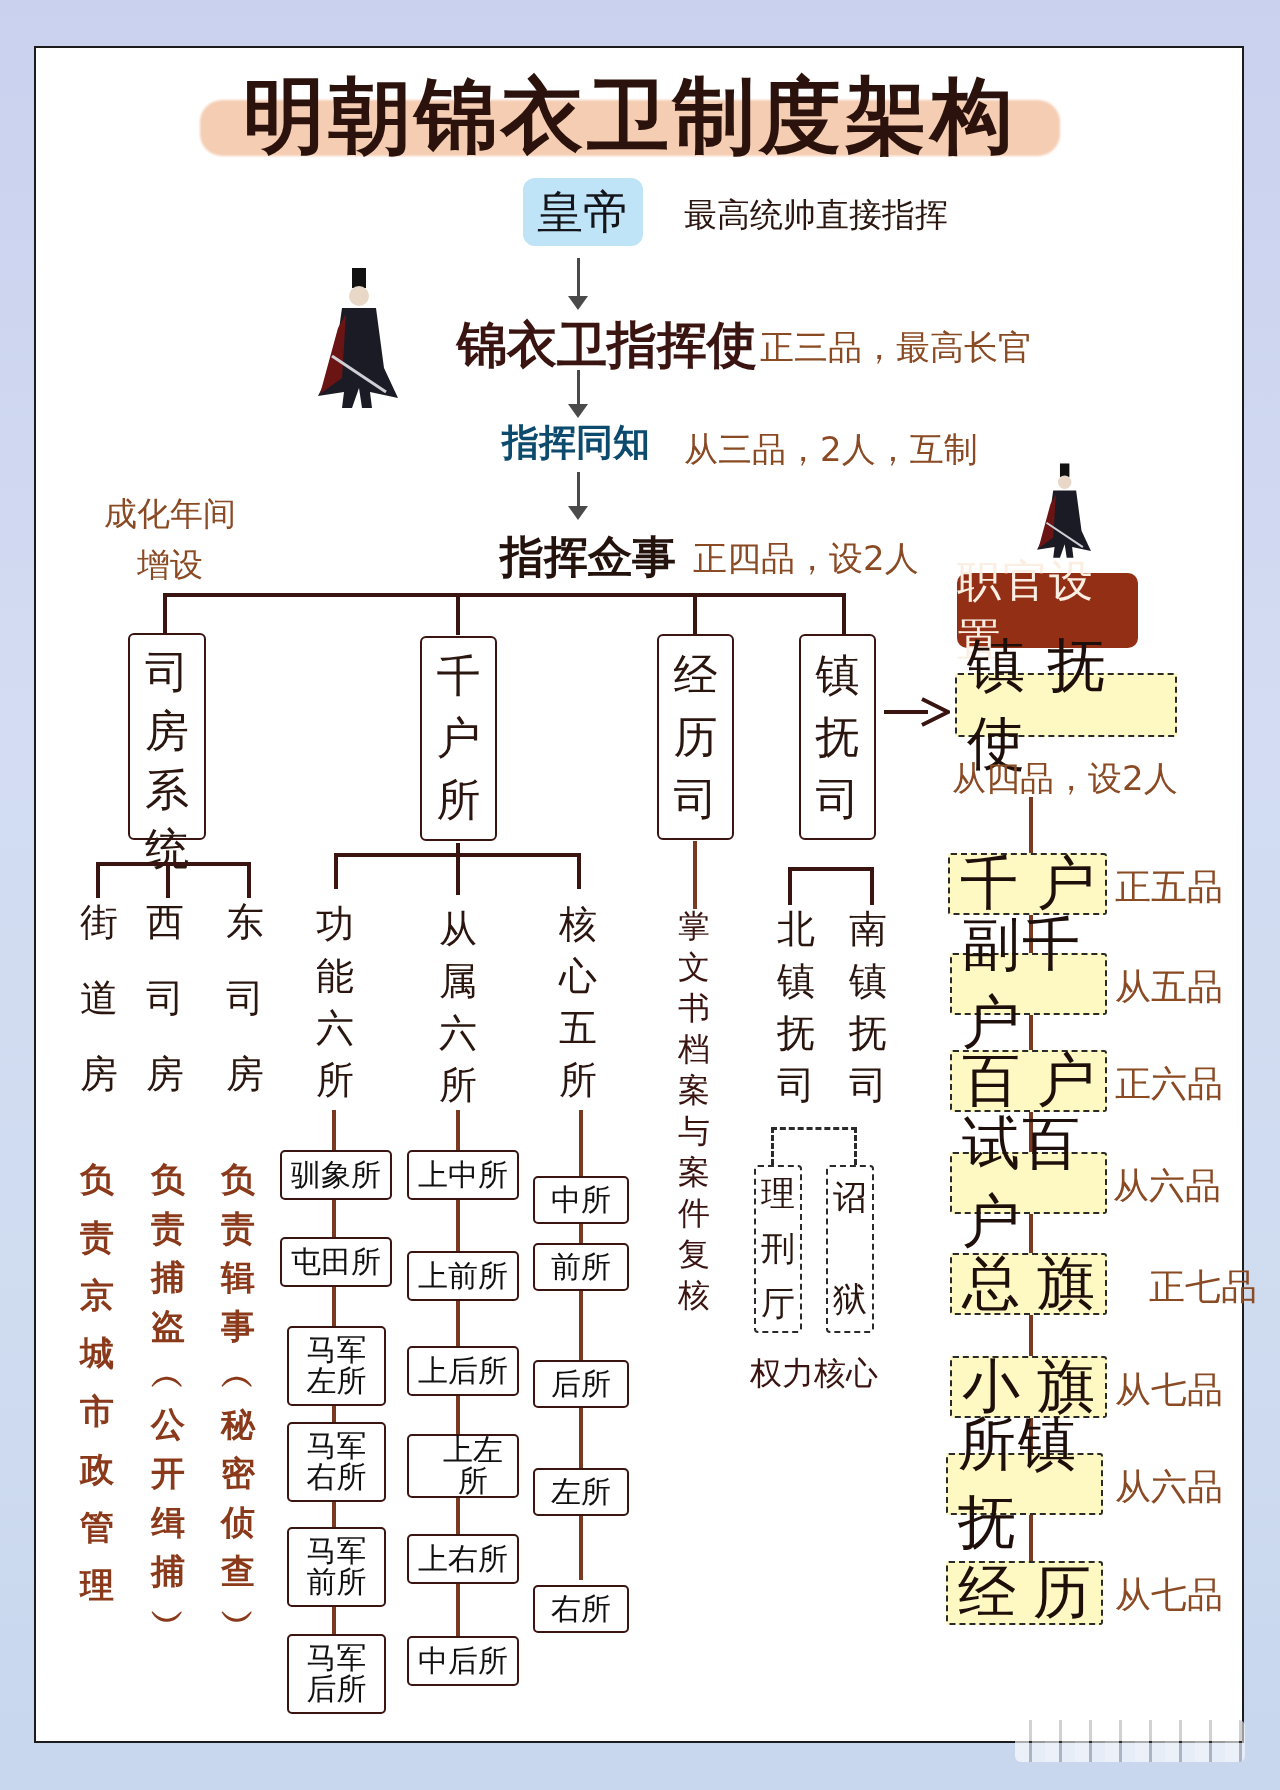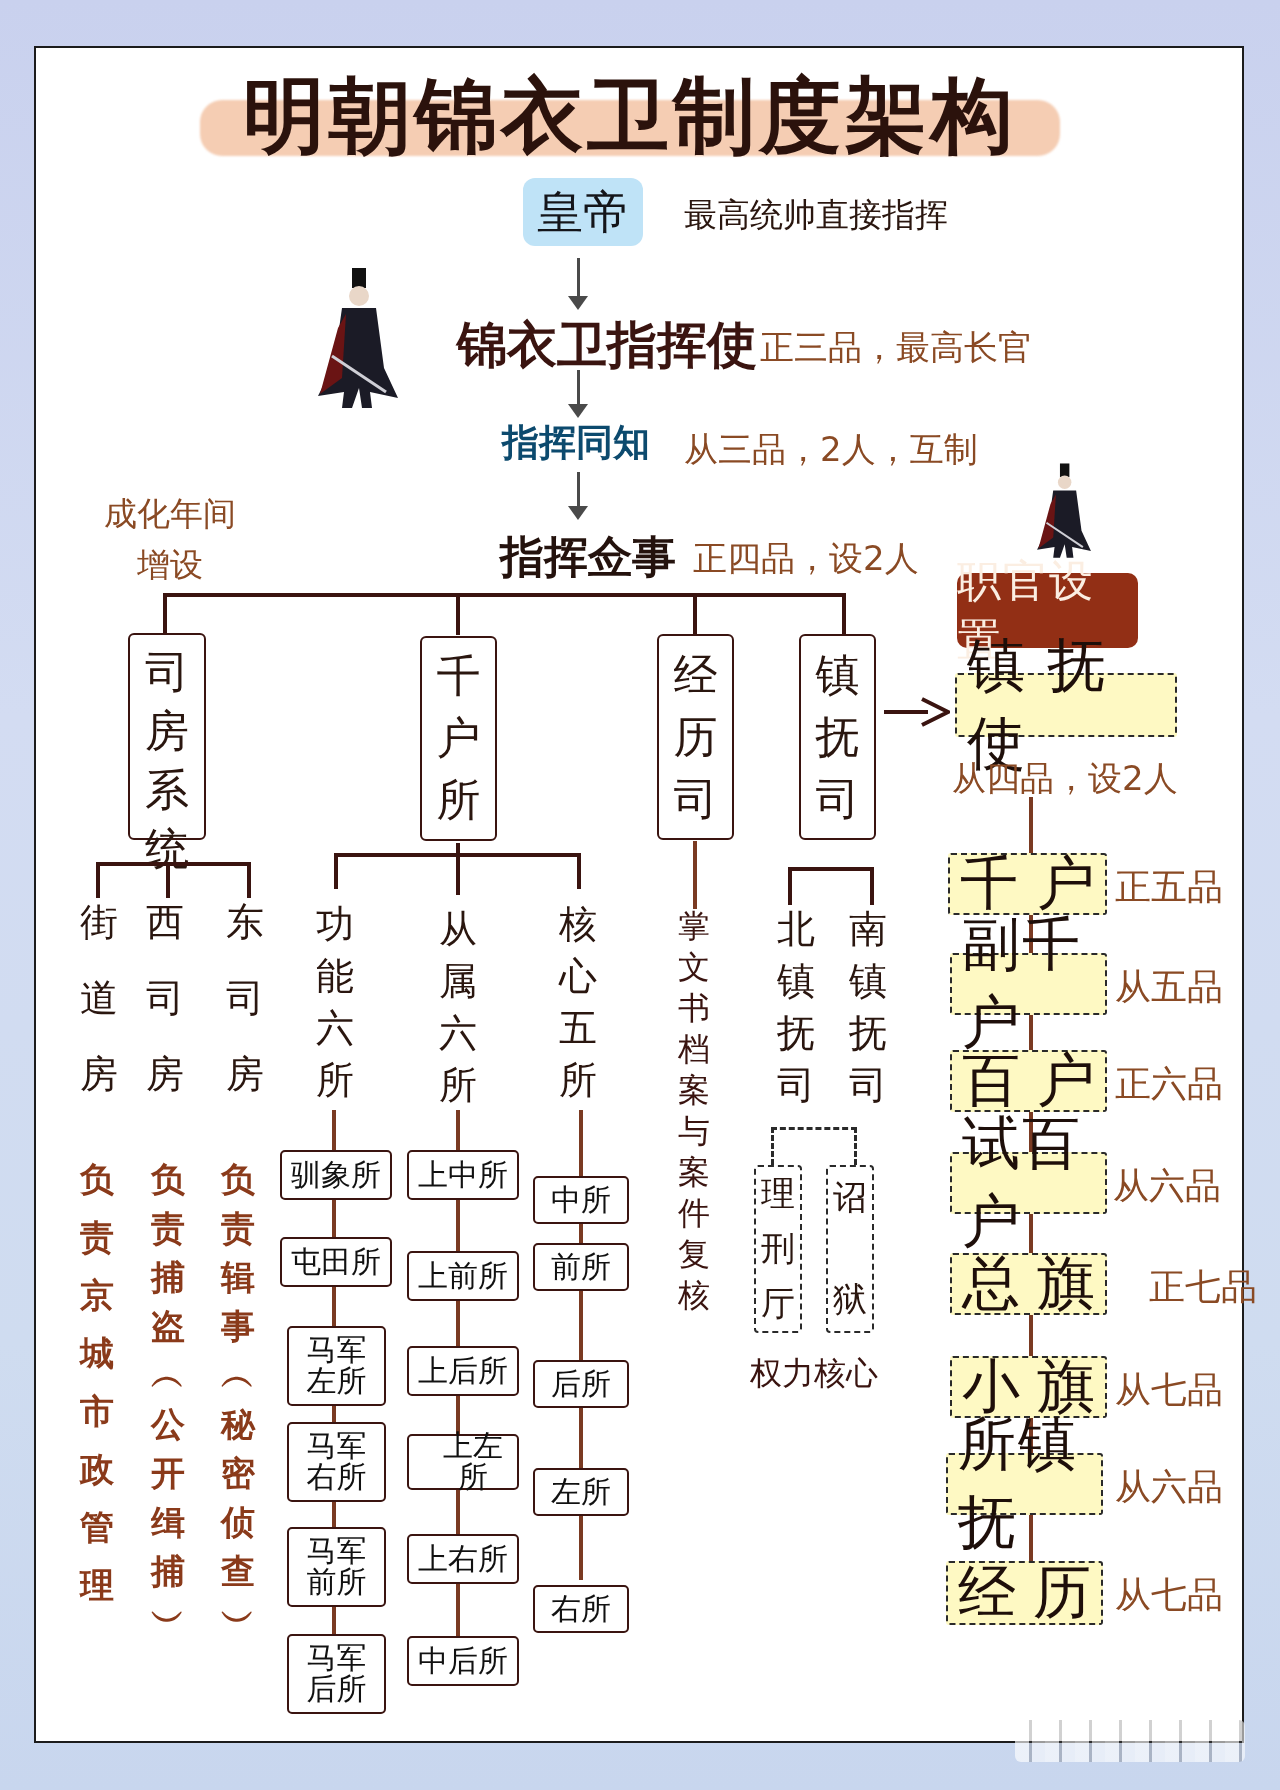--- a/index.html
+++ b/index.html
@@ -251,21 +251,21 @@
 右所</div>
 <div class="sbox" style="left:287px; top:1527px; width:99px; height:80px; white-space:pre;">马军
 前所</div>
 <div class="sbox" style="left:287px; top:1634px; width:99px; height:80px; white-space:pre;">马军
 后所</div>
 
 <div class="vline-b" style="left:456px; top:1110px; height:530px;"></div>
 <div class="sbox" style="left:407px; top:1150px; width:112px; height:50px;">上中所</div>
 <div class="sbox" style="left:407px; top:1251px; width:112px; height:50px;">上前所</div>
 <div class="sbox" style="left:407px; top:1346px; width:112px; height:50px;">上后所</div>
-<div class="sbox" style="left:407px; top:1434px; width:112px; height:56px;padding-left:20px;">上左所</div>
+<div class="sbox" style="left:407px; top:1434px; width:112px; height:64px;padding-left:20px;">上左所</div>
 <div class="sbox" style="left:407px; top:1534px; width:112px; height:50px;">上右所</div>
 <div class="sbox" style="left:407px; top:1636px; width:112px; height:50px;">中后所</div>
 
 <div class="vline-b" style="left:579px; top:1110px; height:470px;"></div>
 <div class="sbox" style="left:533px; top:1176px; width:96px; height:48px;">中所</div>
 <div class="sbox" style="left:533px; top:1243px; width:96px; height:48px;">前所</div>
 <div class="sbox" style="left:533px; top:1360px; width:96px; height:48px;">后所</div>
 <div class="sbox" style="left:533px; top:1468px; width:96px; height:48px;">左所</div>
 <div class="sbox" style="left:533px; top:1585px; width:96px; height:48px;">右所</div>
 

